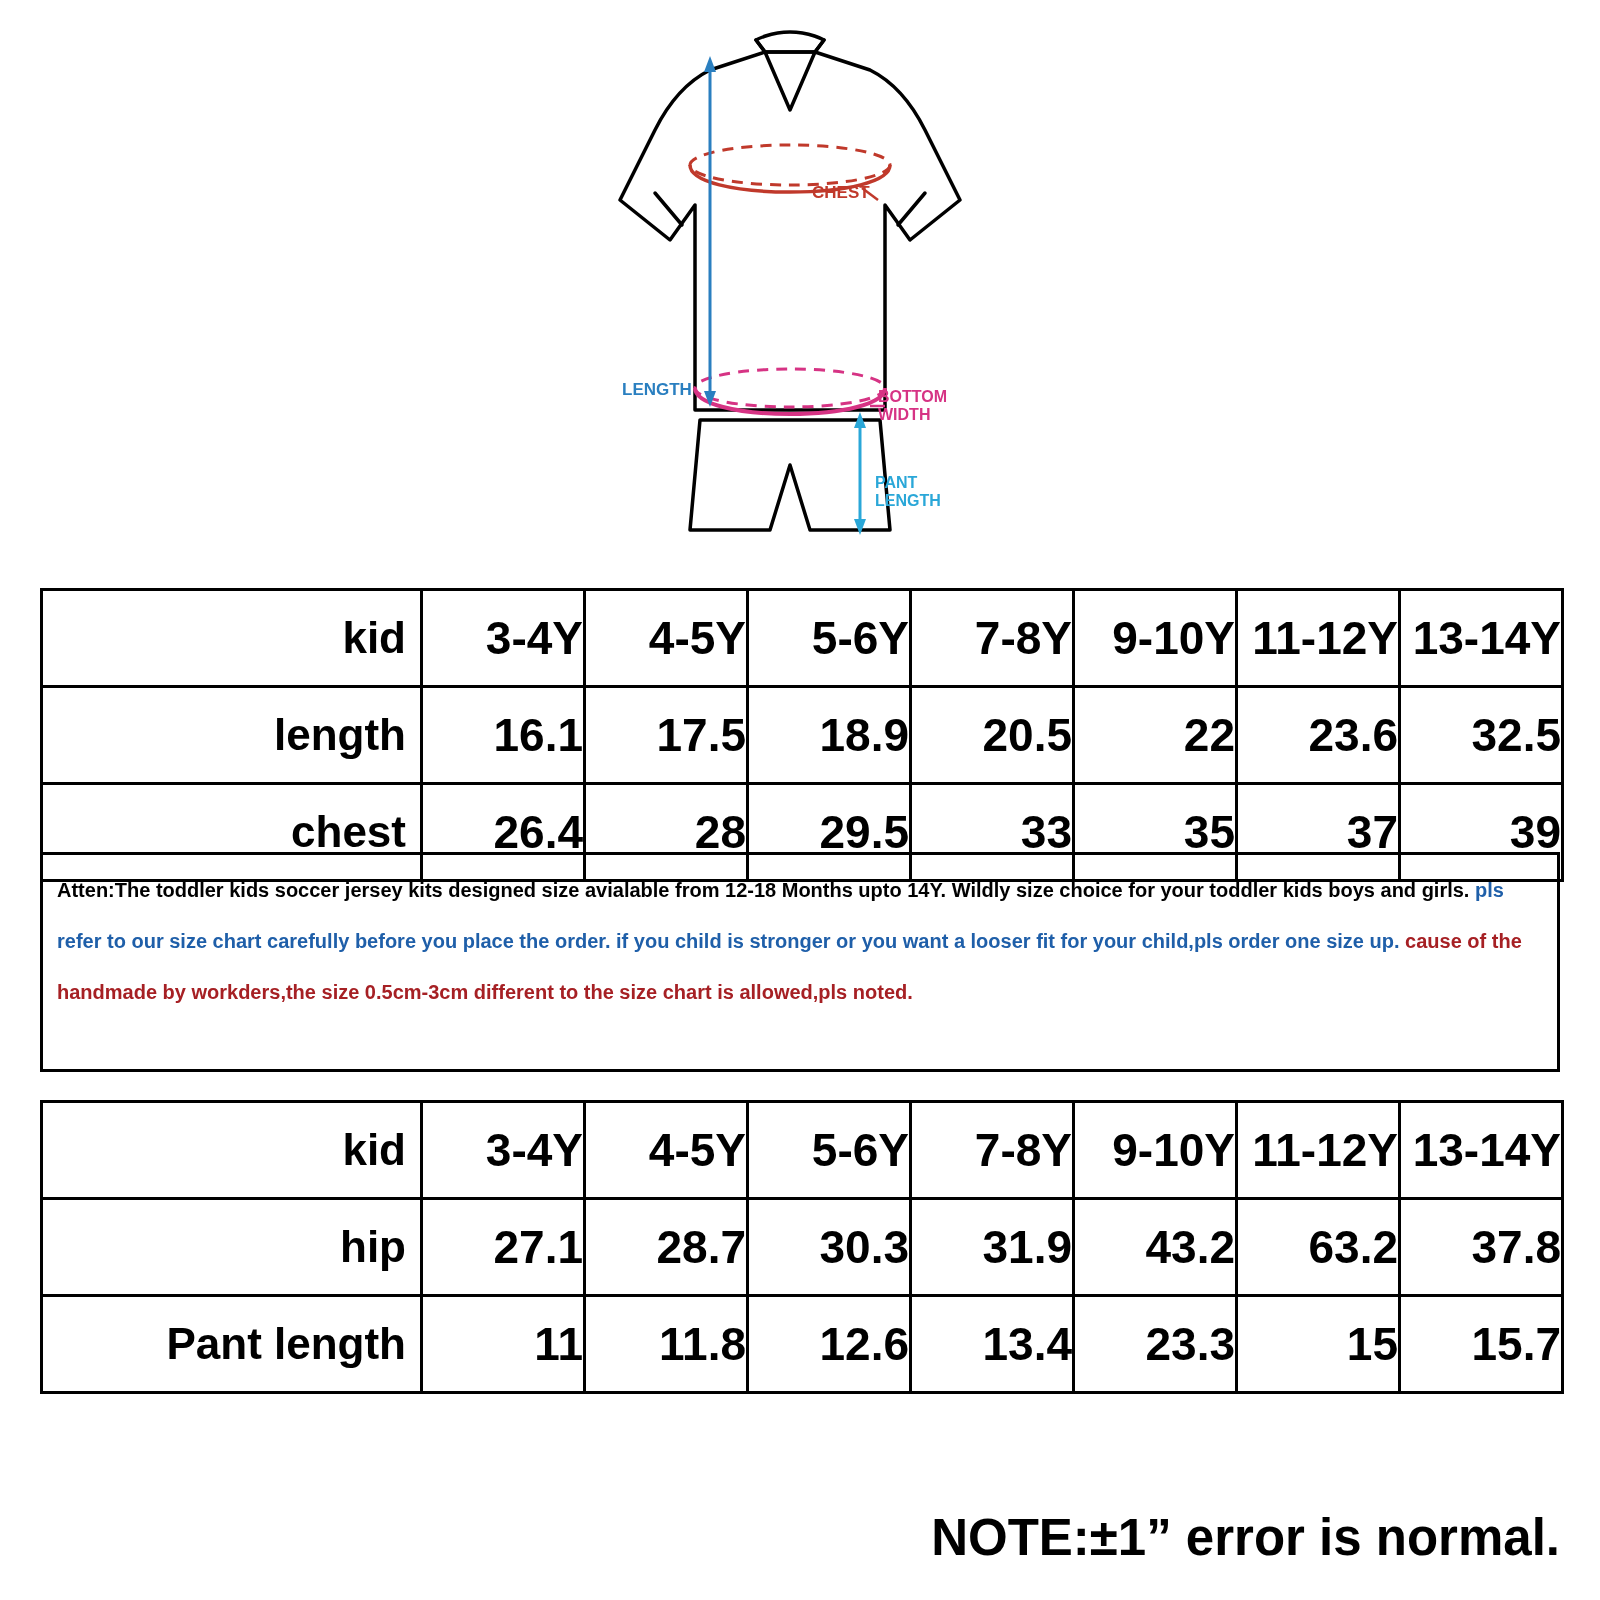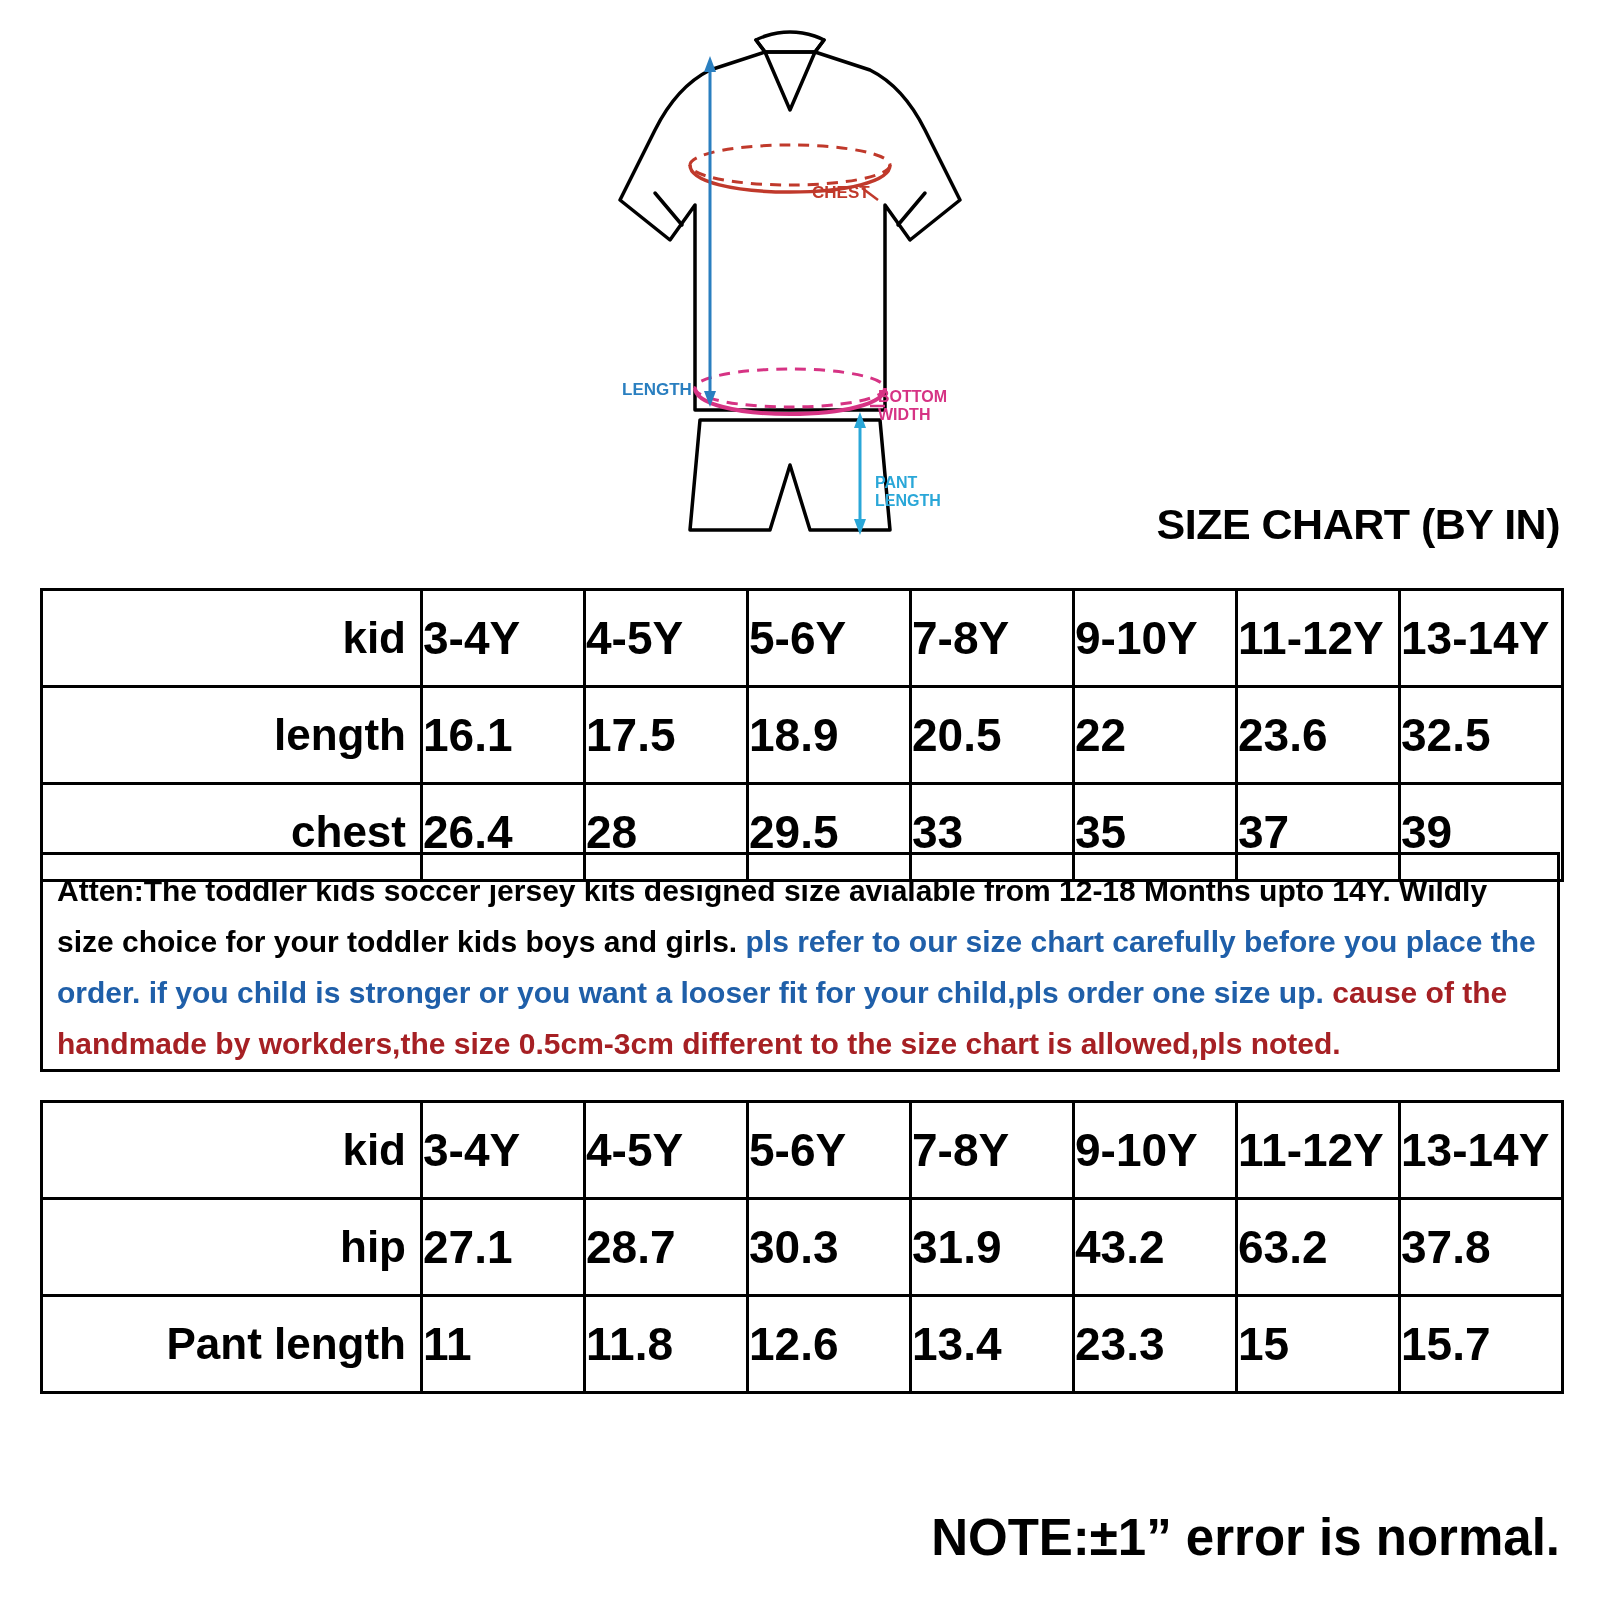--- a/index.html
+++ b/index.html
@@ -49,21 +49,21 @@
   
   .tbl {
     position: absolute;
     left: 40px;
     width: 1520px;
     border-collapse: collapse;
     table-layout: fixed;
   }
   .tbl td {
     border: 3px solid #000;
-    text-align: left;
+    text-align: right;
     font-weight: bold;
     font-family: "Liberation Sans", sans-serif;
     padding: 0;
   }
   .tbl .label {
     text-align: right;
     padding-right: 14px;
   }
 
   #table-top { top: 588px; }
@@ -78,21 +78,21 @@
   
   .atten {
     position: absolute;
     left: 40px;
     top: 852px;
     width: 1520px;
     height: 220px;
     border: 3px solid #000;
     box-sizing: border-box;
     padding: 10px 14px 0 14px;
-    font-size: 30px;
+    font-size: 20px;
     line-height: 51px;
     font-weight: 600;
     text-align: left;
     font-family: "Liberation Sans", sans-serif;
   }
   .atten .seg-black { color: #000000; }
   .atten .seg-blue  { color: #1f5fa9; }
   .atten .seg-red   { color: #a62024; }
 
   
@@ -154,21 +154,20 @@
       <g stroke="#2aa7d8" stroke-width="3" fill="none">
         <line x1="300" y1="412" x2="300" y2="515"></line>
         <polygon points="300,402 294,418 306,418" fill="#2aa7d8" stroke="none"></polygon>
         <polygon points="300,525 294,509 306,509" fill="#2aa7d8" stroke="none"></polygon>
       </g>
       <text class="lbl-pant" x="315" y="478">PANT</text>
       <text class="lbl-pant" x="315" y="496">LENGTH</text>
     </svg>
   </div>
 
-  <div class="chart-title">SIZE CHART (BY IN)</div>
 
   <table class="tbl" id="table-top">
     <colgroup>
       <col class="c-label">
         <col class="c-v">
         <col class="c-v">
         <col class="c-v">
         <col class="c-v">
         <col class="c-v">
         <col class="c-v">

